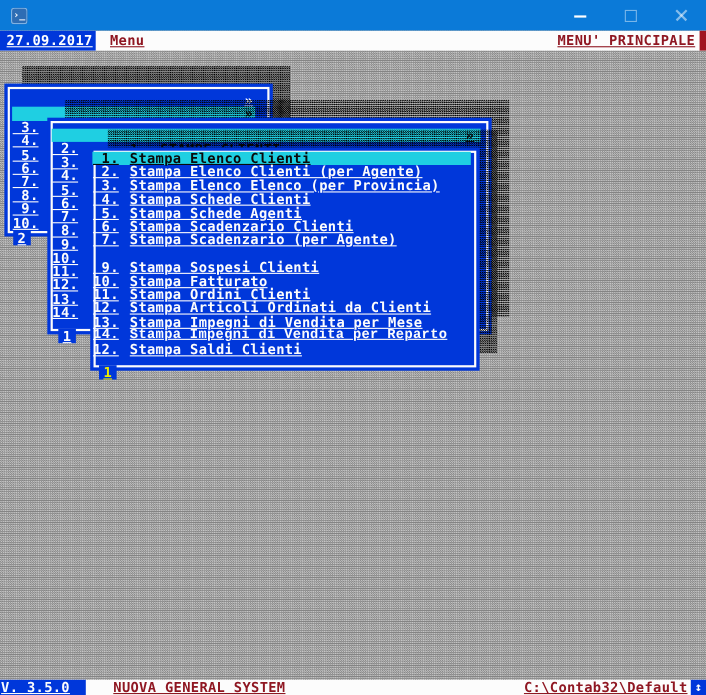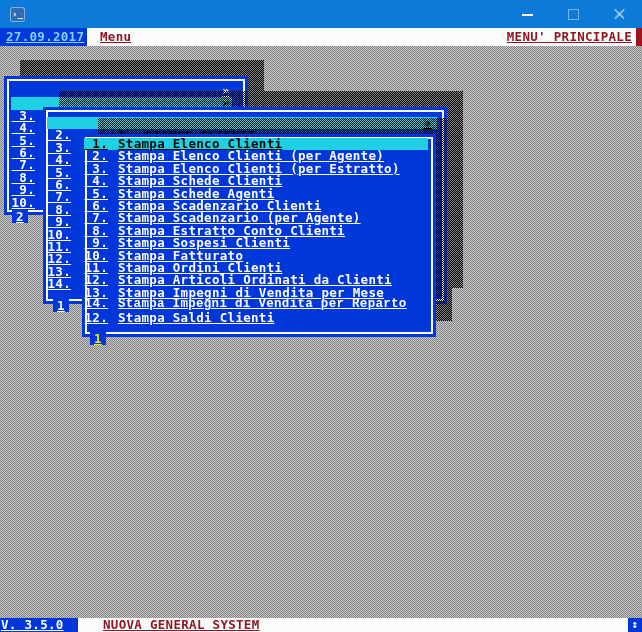--- a/index.html
+++ b/index.html
@@ -22,21 +22,21 @@
 
   
   #dos{position:absolute;left:0;top:28px;width:642px;height:604px;
        background:repeating-conic-gradient(#c6c6c6 0% 25%, #848484 25% 50%);
        background-size:2px 2px;font-size:12.5px;letter-spacing:.3px;}
   .t{text-decoration:underline;text-decoration-thickness:1px;text-underline-offset:1px;}
 
   
   #topbar{position:absolute;left:0;top:0;width:642px;height:18px;background:#fcfcfc;}
   #date-cell{position:absolute;left:0;top:0;width:87px;height:18px;background:var(--blue);
-             color:#7dd3fc;line-height:18px;padding-left:6px;box-sizing:border-box;}
+             color:#ffffff;line-height:18px;padding-left:6px;box-sizing:border-box;}
   #menu-label{position:absolute;left:100px;top:0;height:18px;line-height:18px;color:var(--maroon);}
   #heading{position:absolute;right:10px;top:0;height:18px;line-height:18px;color:var(--maroon);}
   #heading-strip{position:absolute;right:0;top:0;width:6px;height:18px;background:#a01420;}
 
   
   .shadow{position:absolute;background:repeating-conic-gradient(#000 0% 25%, transparent 25% 50%);
           background-size:2px 2px;}
   .doswin{position:absolute;background:var(--blue);}
   .frame{position:absolute;left:3px;top:3px;right:3px;bottom:3px;border:2px solid #fcfcfc;}
   .footnum{position:absolute;bottom:-8px;background:var(--blue);color:#fcfcfc;
@@ -141,36 +141,36 @@
       <div class="row" style="top:171.2px;"><span class="num t">14.</span></div>
       <div class="footnum t" style="left:10px;">1</div>
     </div>
 
     <div class="shadow" style="left:98px;top:90px;width:354px;height:203px;"></div>
 
     <div class="doswin" id="win3">
       <div class="frame"></div>
       <div class="row sel" style="top:4px;"><span class="num t"> 1.</span><span class="label t">Stampa Elenco Clienti</span></div>
       <div class="row" style="top:16.4px;"><span class="num t"> 2.</span><span class="label t">Stampa Elenco Clienti (per Agente)</span></div>
-      <div class="row" style="top:28.8px;"><span class="num t"> 3.</span><span class="label t">Stampa Elenco Clienti (per Estratto)</span></div>
+      <div class="row" style="top:28.8px;"><span class="num t"> 3.</span><span class="label t">Stampa Elenco Elenco (per Provincia)</span></div>
       <div class="row" style="top:41.2px;"><span class="num t"> 4.</span><span class="label t">Stampa Schede Clienti</span></div>
       <div class="row" style="top:53.6px;"><span class="num t"> 5.</span><span class="label t">Stampa Schede Agenti</span></div>
       <div class="row" style="top:66px;"><span class="num t"> 6.</span><span class="label t">Stampa Scadenzario Clienti</span></div>
       <div class="row" style="top:78.4px;"><span class="num t"> 7.</span><span class="label t">Stampa Scadenzario (per Agente)</span></div>
-      <div class="row" style="top:90.8px;"><span class="num t"> 8.</span><span class="label t">Stampa Estratto Conto Clienti</span></div>
       <div class="row" style="top:103.2px;"><span class="num t"> 9.</span><span class="label t">Stampa Sospesi Clienti</span></div>
       <div class="row" style="top:115.6px;"><span class="num t">10.</span><span class="label t">Stampa Fatturato</span></div>
       <div class="row" style="top:128px;"><span class="num t">11.</span><span class="label t">Stampa Ordini Clienti</span></div>
       <div class="row" style="top:140.4px;"><span class="num t">12.</span><span class="label t">Stampa Articoli Ordinati da Clienti</span></div>
       <div class="row" style="top:152.8px;"><span class="num t">13.</span><span class="label t">Stampa Impegni di Vendita per Mese</span></div>
       <div class="row" style="top:164px;font-family:Liberation Mono, monospace;"><span class="num t">14.</span><span class="label t">Stampa Impegni di Vendita per Reparto</span></div>
       <div class="row" style="top:177.6px;"><span class="num t">12.</span><span class="label t">Stampa Saldi Clienti</span></div>
       <div class="footnum t" style="left:8px;">1</div>
     </div>
 
     <div id="statusbar">
       <div id="ver-cell" class="t">V. 3.5.0</div>
       <div id="company" class="t">NUOVA GENERAL SYSTEM</div>
+      <div id="path" class="t">C:\Contab32\Default</div>
       <div id="resize-cell">↕</div>
     </div>
 
   </div>
 </div>
 
 </body></html>

